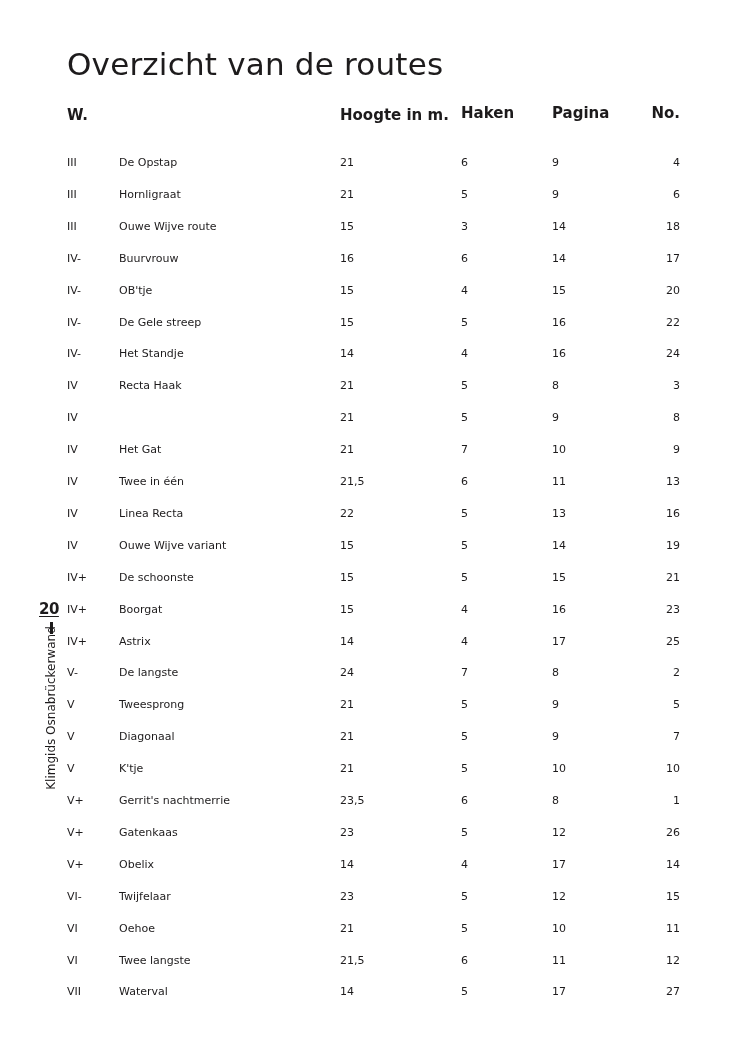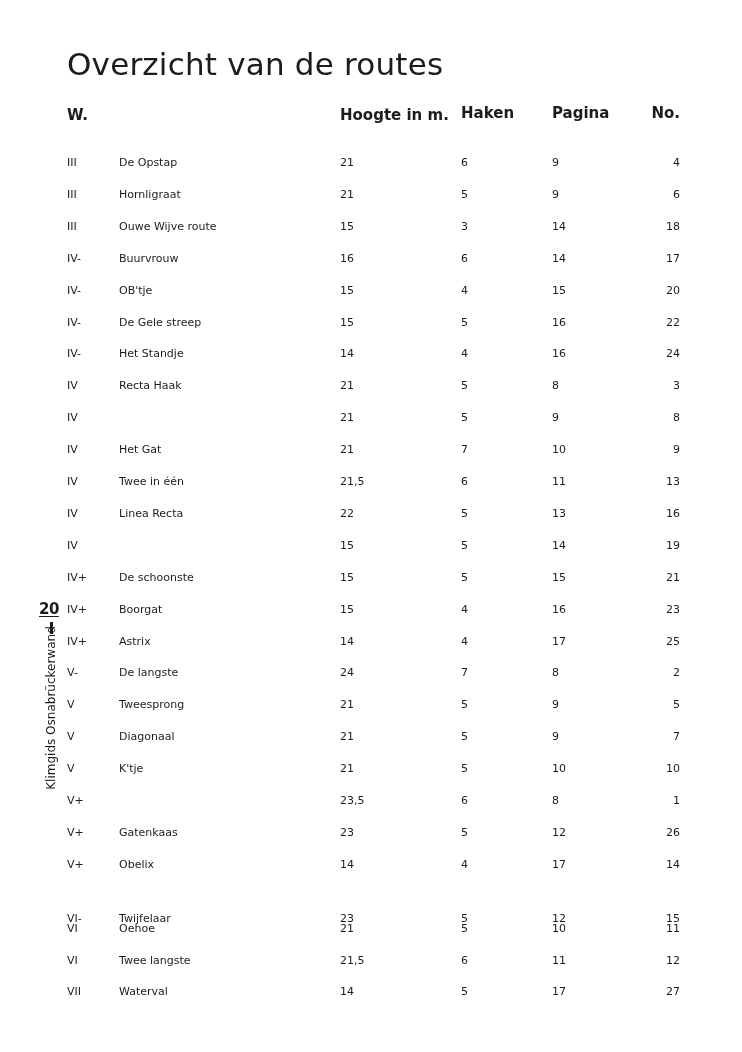--- a/index.html
+++ b/index.html
@@ -193,20 +193,21 @@
       <div class="row" style="top: 501.9px;">
         <span class="cell c-grade">IV</span>
         <span class="cell c-name">Linea Recta</span>
         <span class="cell c-height">22</span>
         <span class="cell c-hooks">5</span>
         <span class="cell c-page">13</span>
         <span class="cell c-no">16</span>
       </div>
       <div class="row" style="top: 533.8px;">
         <span class="cell c-grade">IV</span>
+        <span class="cell c-name">Ouwe Wijve variant</span>
         <span class="cell c-height">15</span>
         <span class="cell c-hooks">5</span>
         <span class="cell c-page">14</span>
         <span class="cell c-no">19</span>
       </div>
       <div class="row" style="top: 565.7px;">
         <span class="cell c-grade">IV+</span>
         <span class="cell c-name">De schoonste</span>
         <span class="cell c-height">15</span>
         <span class="cell c-hooks">5</span>
@@ -256,20 +257,21 @@
       <div class="row" style="top: 757.1px;">
         <span class="cell c-grade">V</span>
         <span class="cell c-name">K'tje</span>
         <span class="cell c-height">21</span>
         <span class="cell c-hooks">5</span>
         <span class="cell c-page">10</span>
         <span class="cell c-no">10</span>
       </div>
       <div class="row" style="top: 789px;">
         <span class="cell c-grade">V+</span>
+        <span class="cell c-name">Gerrit's nachtmerrie</span>
         <span class="cell c-height">23,5</span>
         <span class="cell c-hooks">6</span>
         <span class="cell c-page">8</span>
         <span class="cell c-no">1</span>
       </div>
       <div class="row" style="top: 820.9px;">
         <span class="cell c-grade">V+</span>
         <span class="cell c-name">Gatenkaas</span>
         <span class="cell c-height">23</span>
         <span class="cell c-hooks">5</span>
@@ -277,21 +279,21 @@
         <span class="cell c-no">26</span>
       </div>
       <div class="row" style="top: 852.8px;">
         <span class="cell c-grade">V+</span>
         <span class="cell c-name">Obelix</span>
         <span class="cell c-height">14</span>
         <span class="cell c-hooks">4</span>
         <span class="cell c-page">17</span>
         <span class="cell c-no">14</span>
       </div>
-      <div class="row" style="top: 884.7px; margin-top: 22px;">
+      <div class="row" style="top: 884.7px;">
         <span class="cell c-grade">VI-</span>
         <span class="cell c-name">Twijfelaar</span>
         <span class="cell c-height">23</span>
         <span class="cell c-hooks">5</span>
         <span class="cell c-page">12</span>
         <span class="cell c-no">15</span>
       </div>
       <div class="row" style="top: 916.6px;">
         <span class="cell c-grade">VI</span>
         <span class="cell c-name">Oehoe</span>

